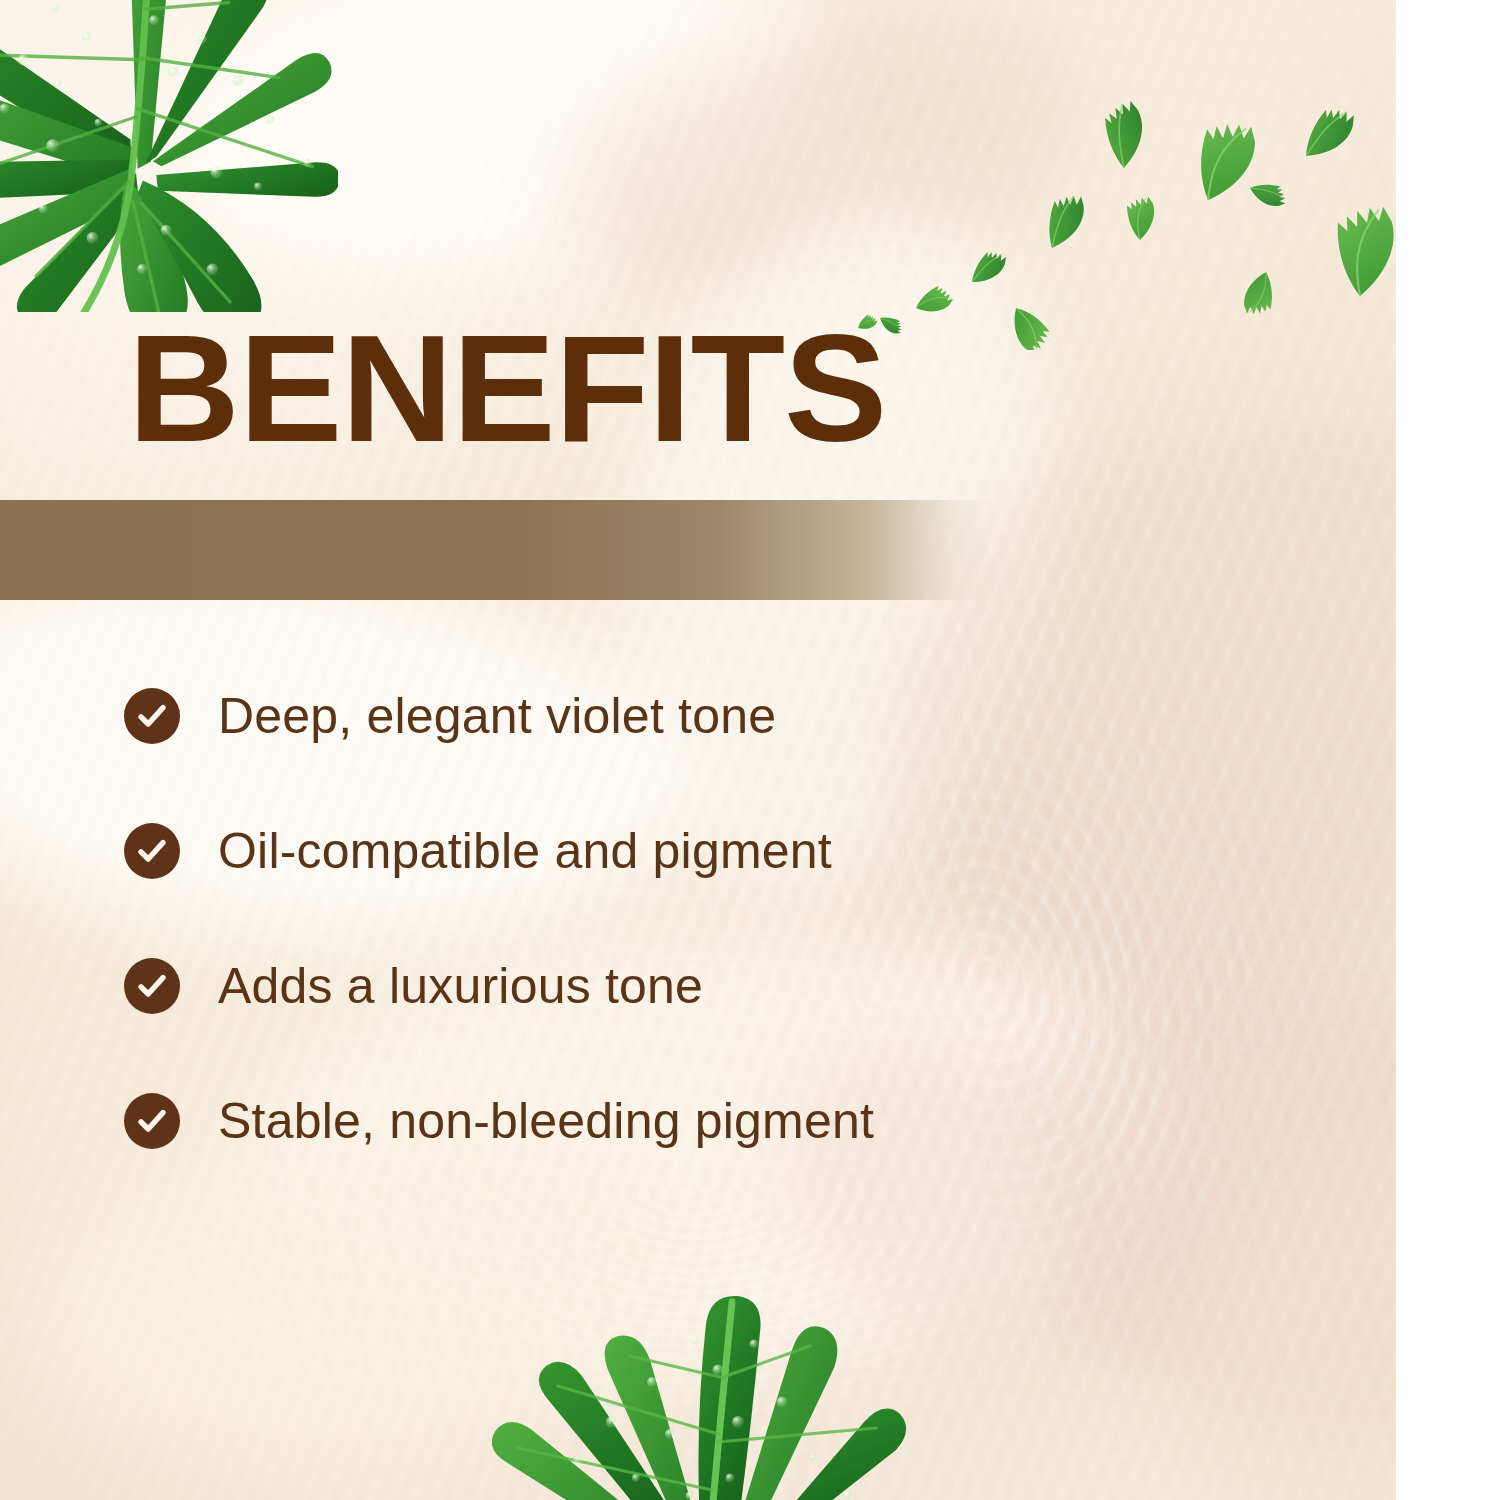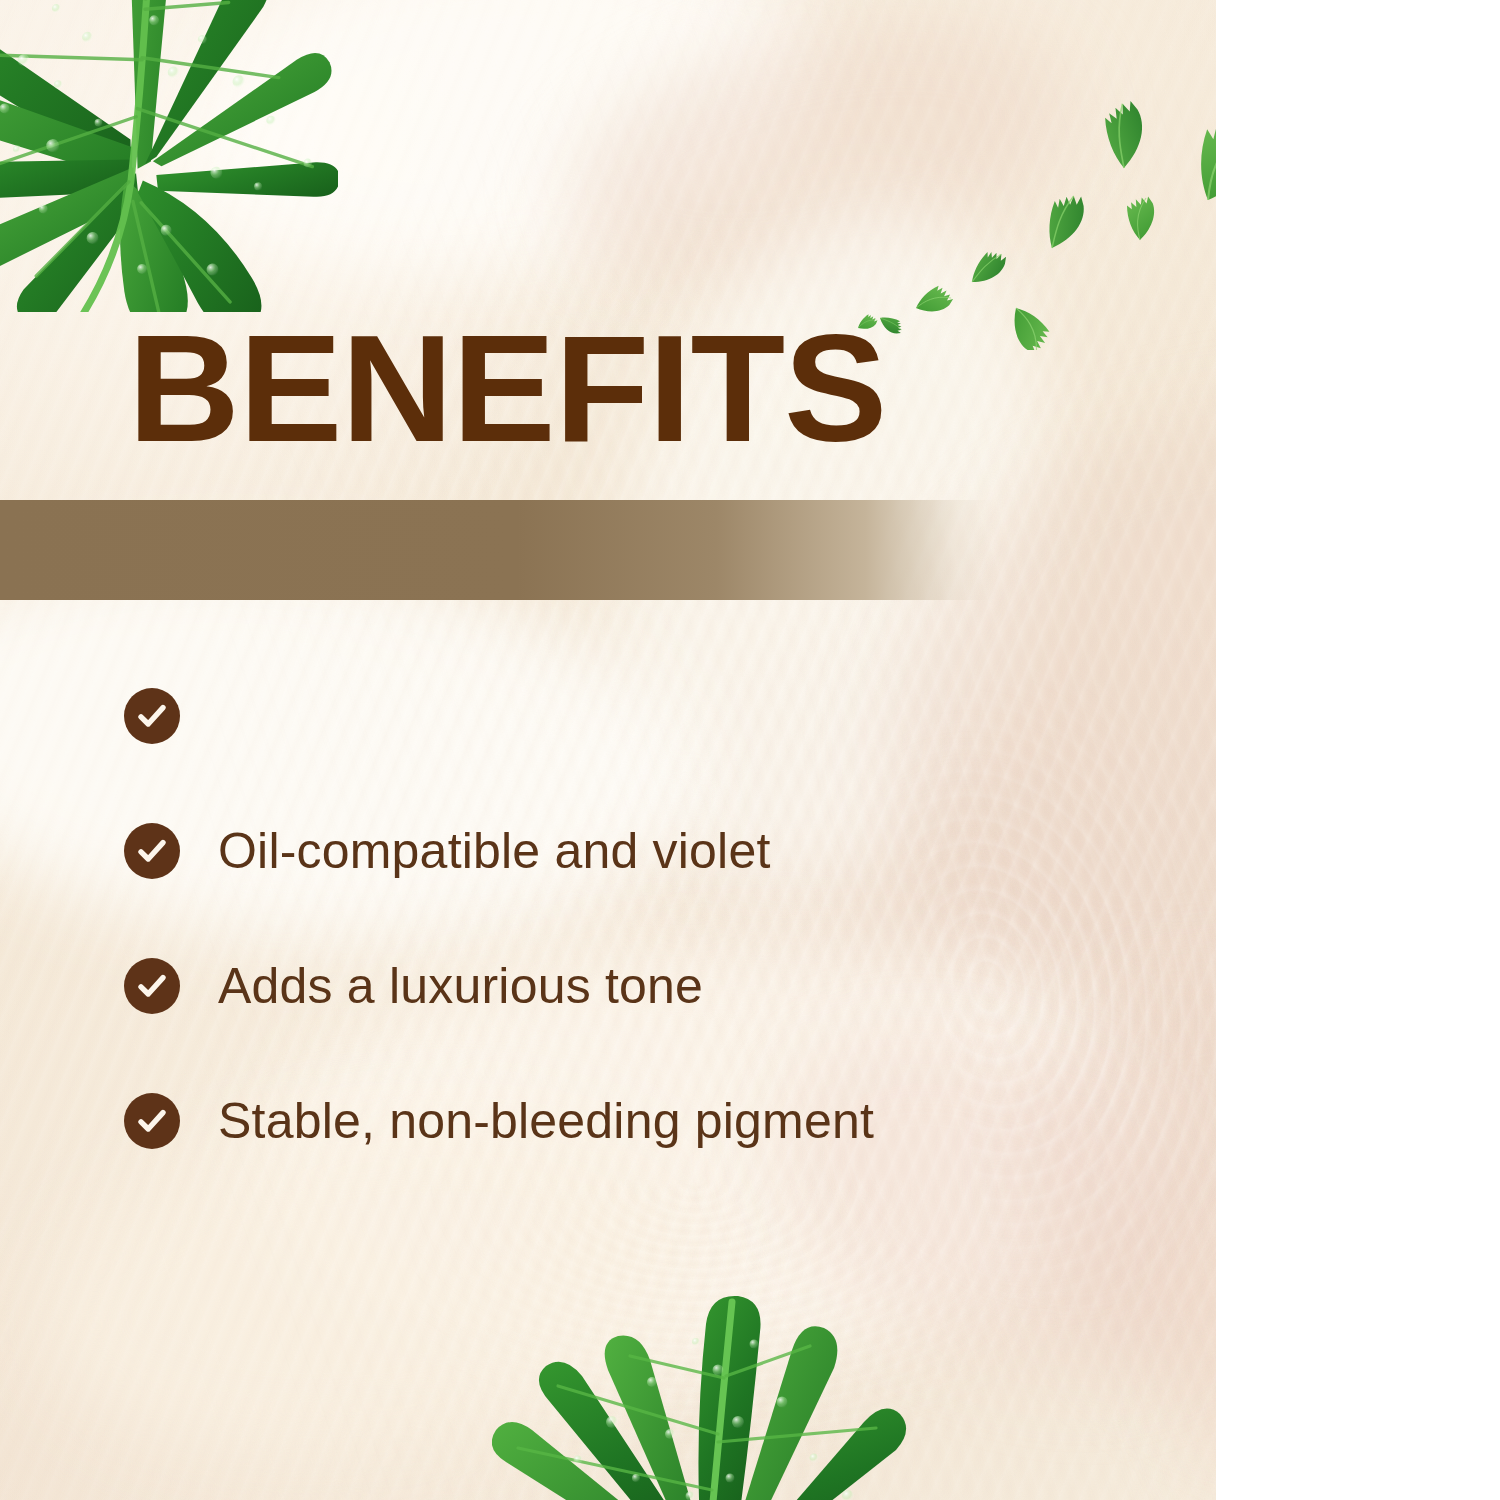--- a/index.html
+++ b/index.html
@@ -3,21 +3,21 @@
 <meta charset="utf-8">
 <style>
   html, body {
     margin: 0;
     padding: 0;
     background: #ffffff;
   }
 
   #poster {
     position: relative;
-    width: 1216px;
+    width: 1396px;
     height: 1500px;
     overflow: hidden;
     font-family: "Liberation Sans", sans-serif;
     background: #f6ead6;
   }
 
   
   .bg-base {
     position: absolute;
     inset: 0;
@@ -442,29 +442,30 @@
     <div class="divider"></div>
 
     <ul class="benefits-list">
 
       <li class="benefit-item">
         <span class="check-badge">
           <svg width="34" height="34" viewBox="0 0 34 34" aria-hidden="true">
             <path d="M6 17.8 L13.2 25 L28 8.6" stroke="#fdf6ec" stroke-width="5.4" fill="none" stroke-linecap="round" stroke-linejoin="round"></path>
           </svg>
         </span>
+        <span class="benefit-text">Deep, elegant violet tone</span>
       </li>
 
       <li class="benefit-item">
         <span class="check-badge">
           <svg width="34" height="34" viewBox="0 0 34 34" aria-hidden="true">
             <path d="M6 17.8 L13.2 25 L28 8.6" stroke="#fdf6ec" stroke-width="5.4" fill="none" stroke-linecap="round" stroke-linejoin="round"></path>
           </svg>
         </span>
-        <span class="benefit-text">Oil-compatible and violet</span>
+        <span class="benefit-text">Oil-compatible and pigment</span>
       </li>
 
       <li class="benefit-item">
         <span class="check-badge">
           <svg width="34" height="34" viewBox="0 0 34 34" aria-hidden="true">
             <path d="M6 17.8 L13.2 25 L28 8.6" stroke="#fdf6ec" stroke-width="5.4" fill="none" stroke-linecap="round" stroke-linejoin="round"></path>
           </svg>
         </span>
         <span class="benefit-text">Adds a luxurious tone</span>
       </li>

